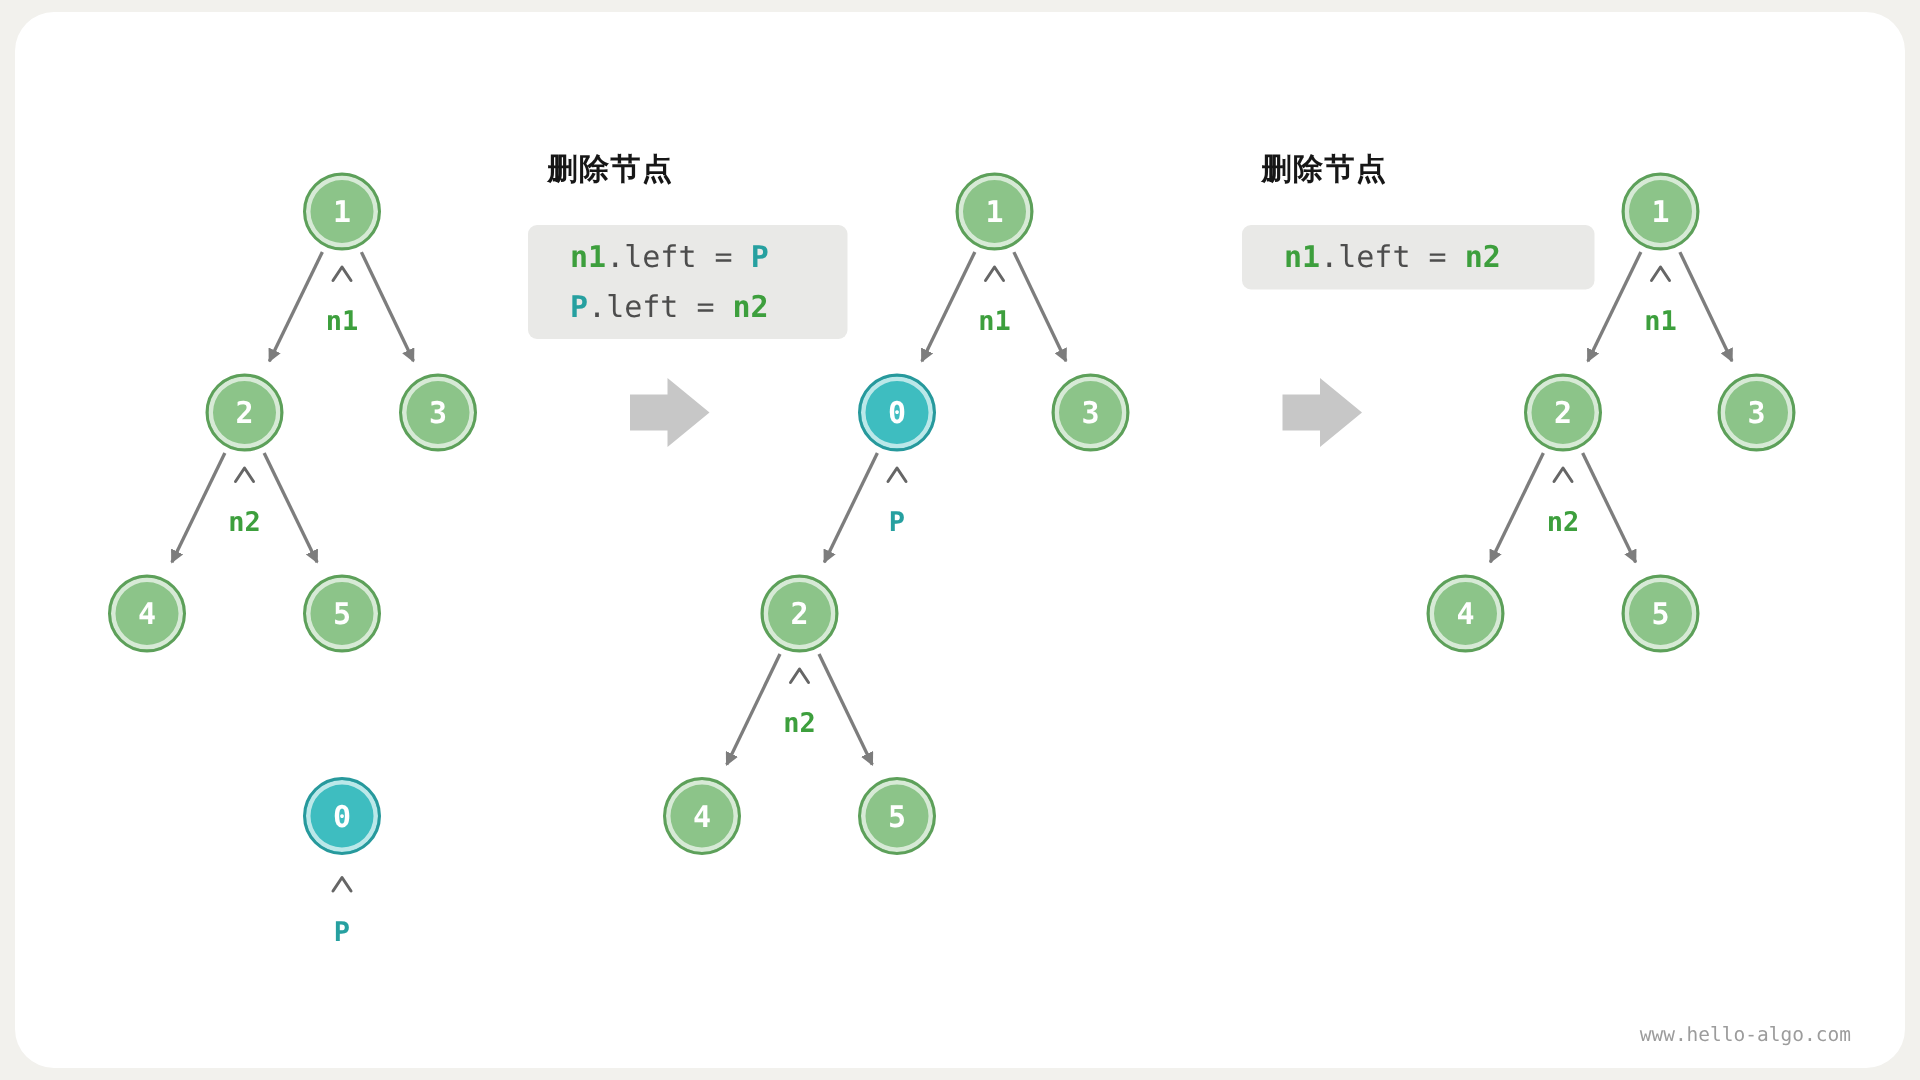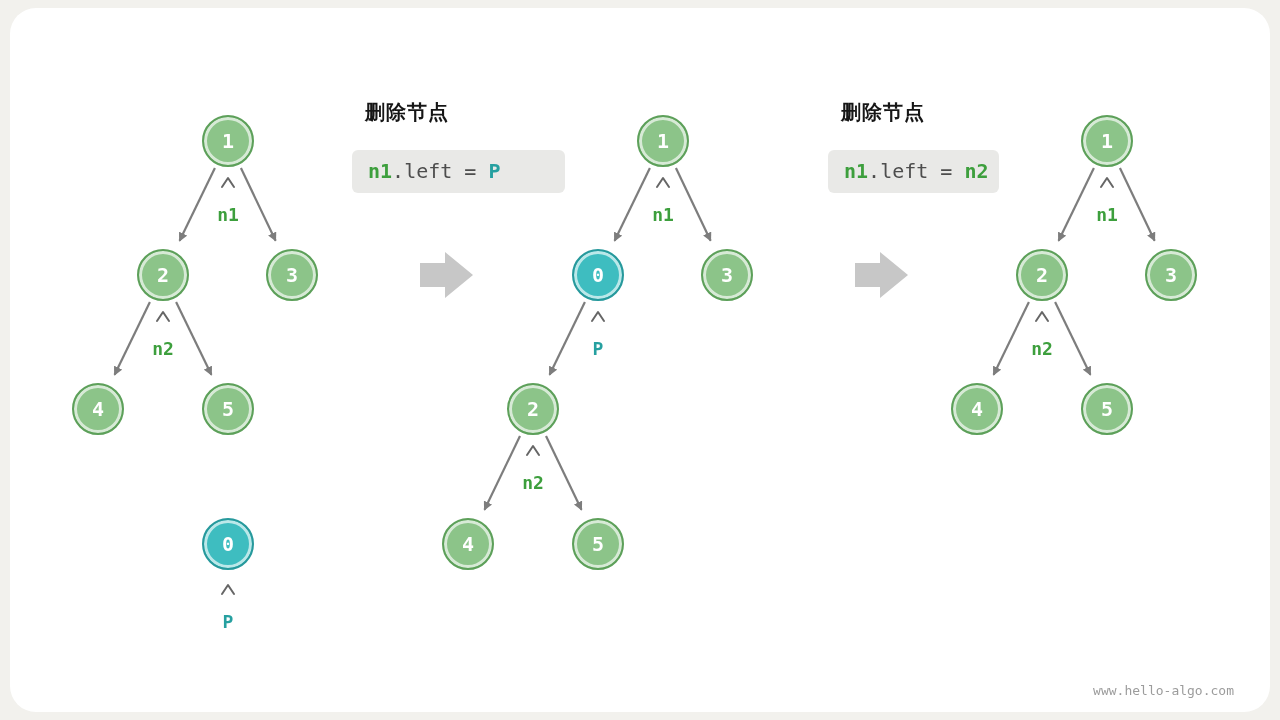--- a/index.html
+++ b/index.html
@@ -44,24 +44,24 @@
 
   .section { position:absolute; }
   .section-insert { left:352px; top:99px; }
   .section-delete { left:828px; top:99px; }
   .section-title {
     font:700 20px "Liberation Sans", sans-serif; color:#161616;
     margin:0 0 20px 13px; letter-spacing:1px;
   }
   .code-box {
     background: var(--code-bg, #e9e9e7);
-    border-radius:6px; padding:5px 16px;margin-top:24px;
+    border-radius:6px; padding:5px 28px;margin-top:24px;
   }
   .section-insert .code-box { width:213px; }
-  .section-delete .code-box { width:171px; }
+  .section-delete .code-box { width:235px; }
   .code-line {
     font:400 20px "DejaVu Sans Mono", monospace; line-height:33px;
     color: var(--code-plain, #4d4d4d); white-space:pre;
   }
   .tok-green { color: var(--label-green, #3d9f3d); font-weight:700; }
   .tok-teal  { color: var(--label-teal, #26a0a0); font-weight:700; }
   .tok-plain { color: var(--code-plain, #4d4d4d); }
 
   .watermark {
     position:absolute; right:46px; bottom:22px;
@@ -130,20 +130,21 @@
       <div class="tree-node green" style="left: 1016px; top: 249px;">2</div>
       <div class="tree-node green" style="left: 1145px; top: 249px;">3</div>
       <div class="tree-node green" style="left: 951px; top: 383px;">4</div>
       <div class="tree-node green" style="left: 1081px; top: 383px;">5</div>
     </div>
 
   <div class="section section-insert">
     <div class="section-title">删除节点</div>
     <div class="code-box">
         <div class="code-line"><span class="tok-green">n1</span><span class="tok-plain">.left = </span><span class="tok-teal">P</span></div>
+        <div class="code-line"><span class="tok-teal">P</span><span class="tok-plain">.left = </span><span class="tok-green">n2</span></div>
       </div>
   </div>
 
   <div class="section section-delete">
     <div class="section-title">删除节点</div>
     <div class="code-box">
         <div class="code-line"><span class="tok-green">n1</span><span class="tok-plain">.left = </span><span class="tok-green">n2</span></div>
       </div>
   </div>
 

